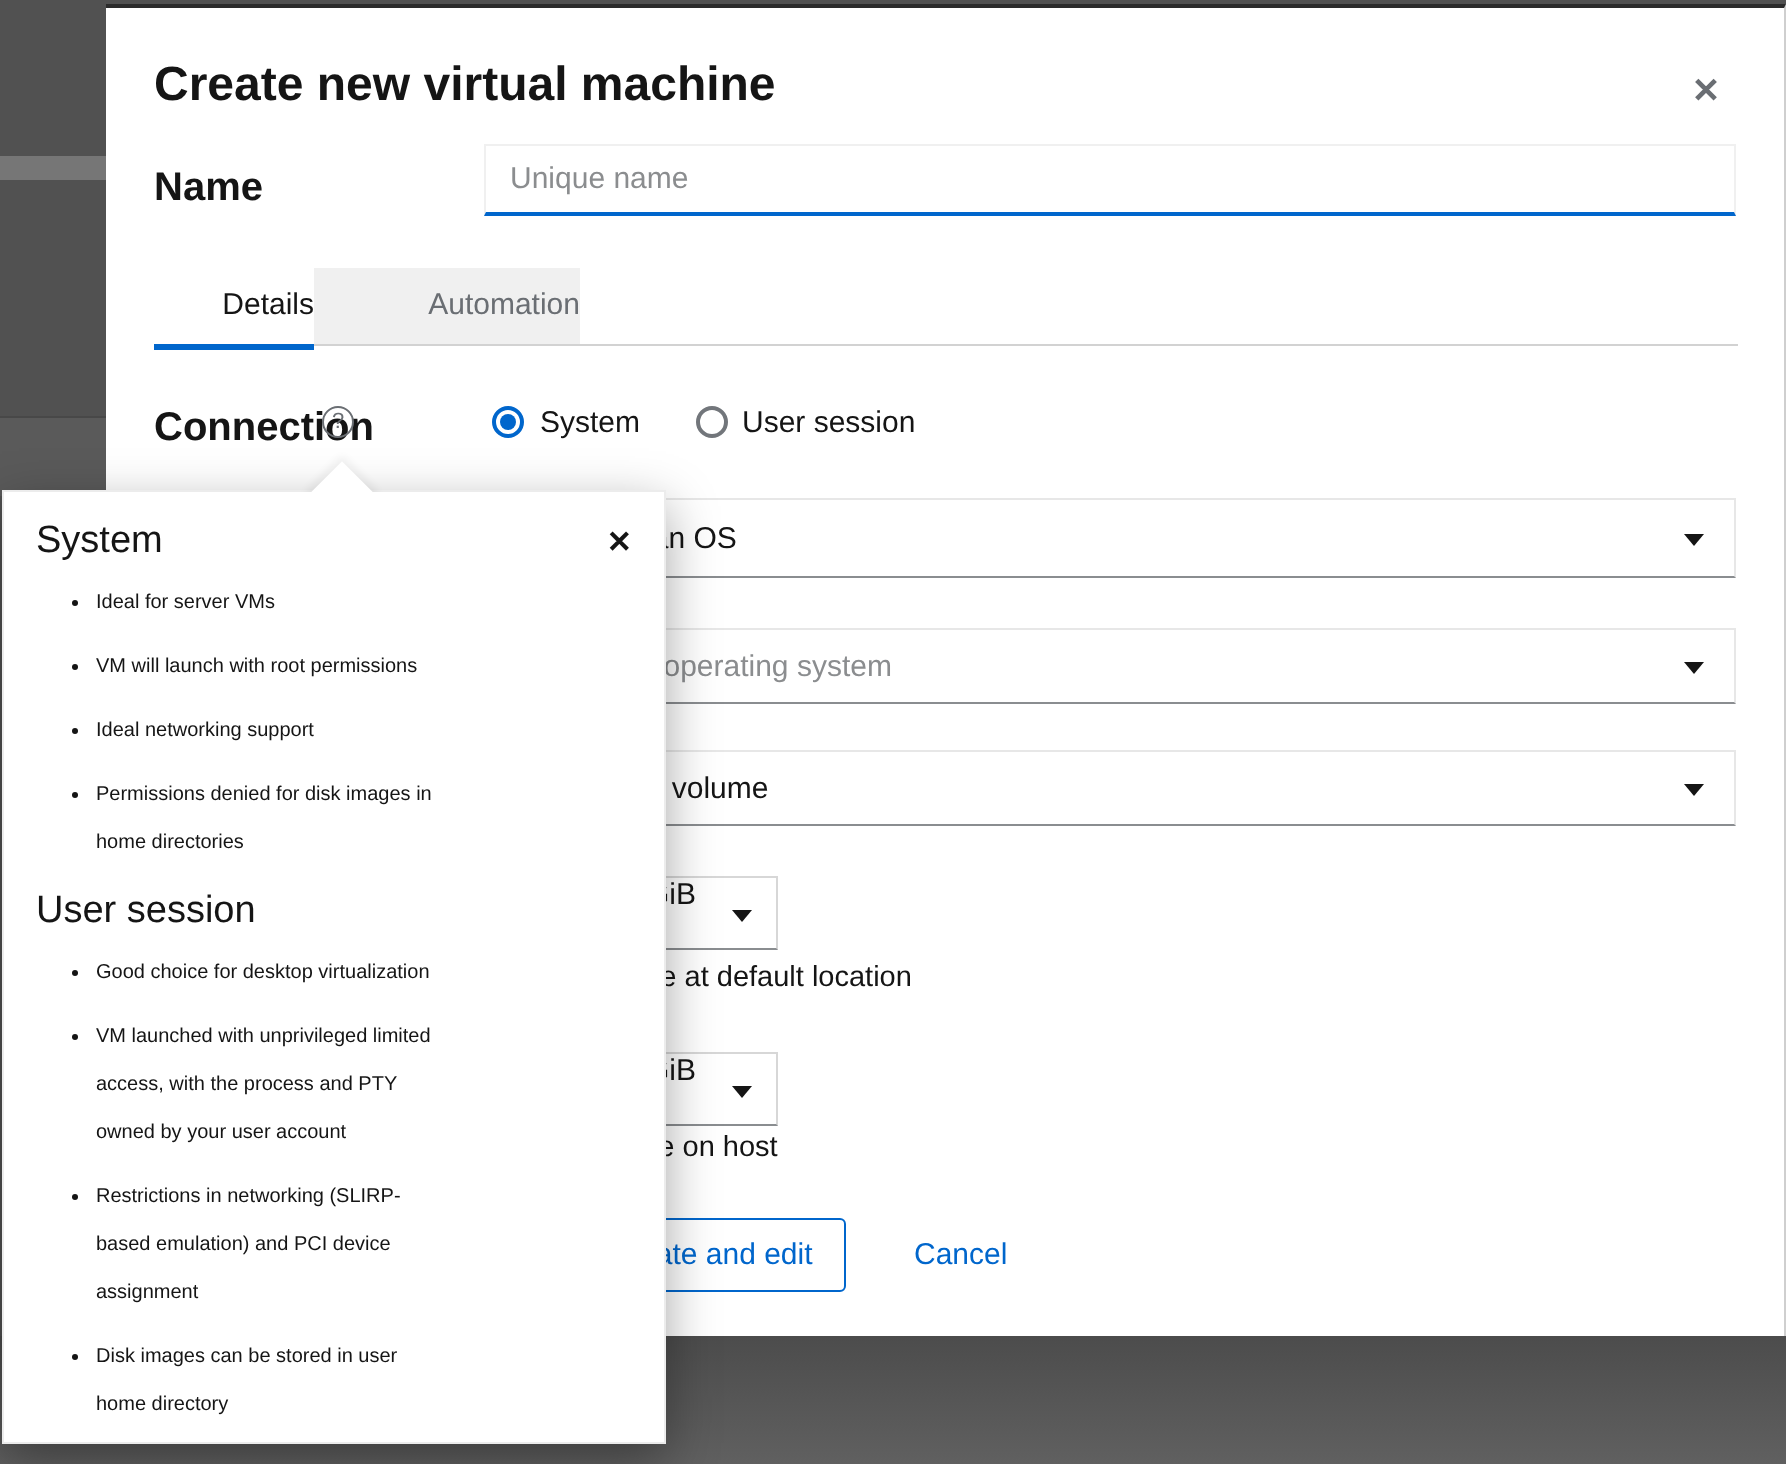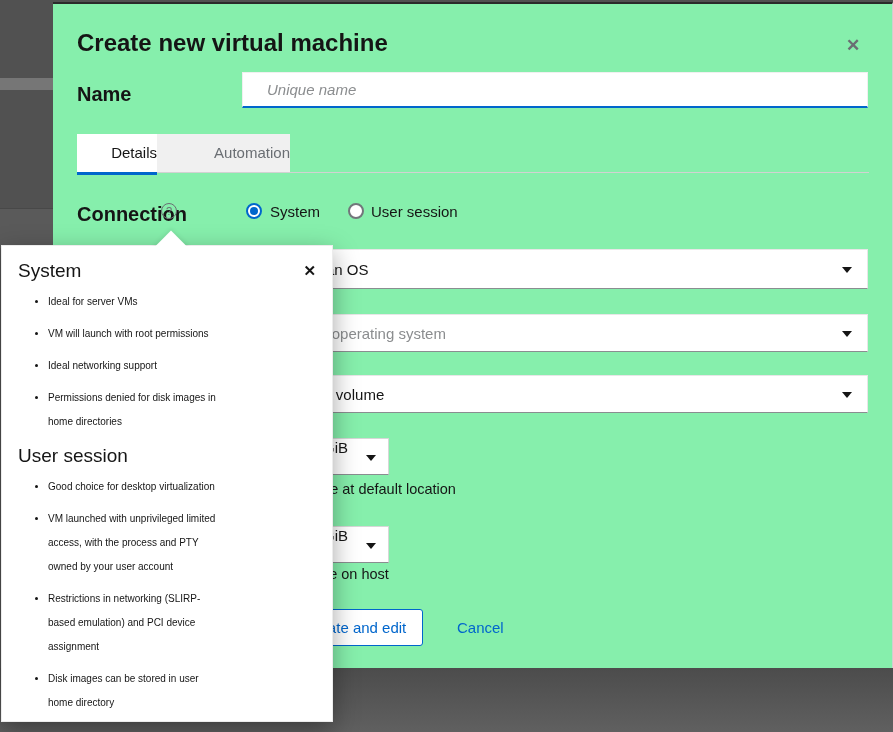--- a/index.html
+++ b/index.html
@@ -9,33 +9,33 @@
 
   
   .backdrop { position:absolute; inset:0; background:#515151; }
   .backdrop-band { position:absolute; left:0; width:100%; height:12px; top:78px; background:#767676; }
   .backdrop-line { position:absolute; left:0; width:100%; height:40px; top:208px; background:#5a5a5a; border-top:1px solid #484848; }
   .backdrop-bottom { position:absolute; left:0; width:100%; top:668px; height:64px;
                      background:linear-gradient(#4c4c4c,#606060); }
 
   
   .modal { position:absolute; left:53px; top:2px; width:840px; height:666px;
-           background:#86efac; border-top:2px solid #2b2b2b; border-right:1px solid #cfcfcf; }
+           background:#ffffff; border-top:2px solid #2b2b2b; border-right:1px solid #cfcfcf; }
   .modal-title { position:absolute; left:24px; top:24px; font-size:24px; line-height:30px;
                  font-weight:700; color:#151515; letter-spacing:0; }
   .modal-close { position:absolute; left:788px; top:30px; width:24px; height:24px;
                  font-size:17px; font-weight:700; color:#6a6e73; text-align:center; line-height:24px;
                  background:none; border:none; cursor:pointer; }
 
   .field-label { position:absolute; left:24px; font-size:20px; font-weight:700; color:#151515; }
 
   .name-input { position:absolute; left:189px; top:68px; width:626px; height:36px;
                 border:1px solid #f0f0f0; border-bottom:2px solid #0066cc;
-                padding:0 24px; font-size:15px; color:#151515; outline:none;
-                font-family:"Liberation Sans", sans-serif;font-style:italic; }
+                padding:0 12px; font-size:15px; color:#151515; outline:none;
+                font-family:"Liberation Sans", sans-serif; }
   .name-input::placeholder { color:#8b8d8f; opacity:1; }
 
   
   .tabs { position:absolute; left:0; top:130px; width:840px; height:40px; }
   .tabs-divider { position:absolute; left:24px; top:38px; width:792px; height:1px; background:#d2d2d2; }
   .tab { position:absolute; top:0; height:38px; font-size:15px; text-align:right; line-height:38px; cursor:pointer; }
   .tab-details { left:24px; width:80px; color:#151515; background:#ffffff; }
   .tab-details .tab-underline { position:absolute; left:0; bottom:-3px; width:100%; height:3px; background:#0066cc; }
   .tab-automation { left:104px; width:133px; color:#6a6e73; background:#f0f0f0; }
 

